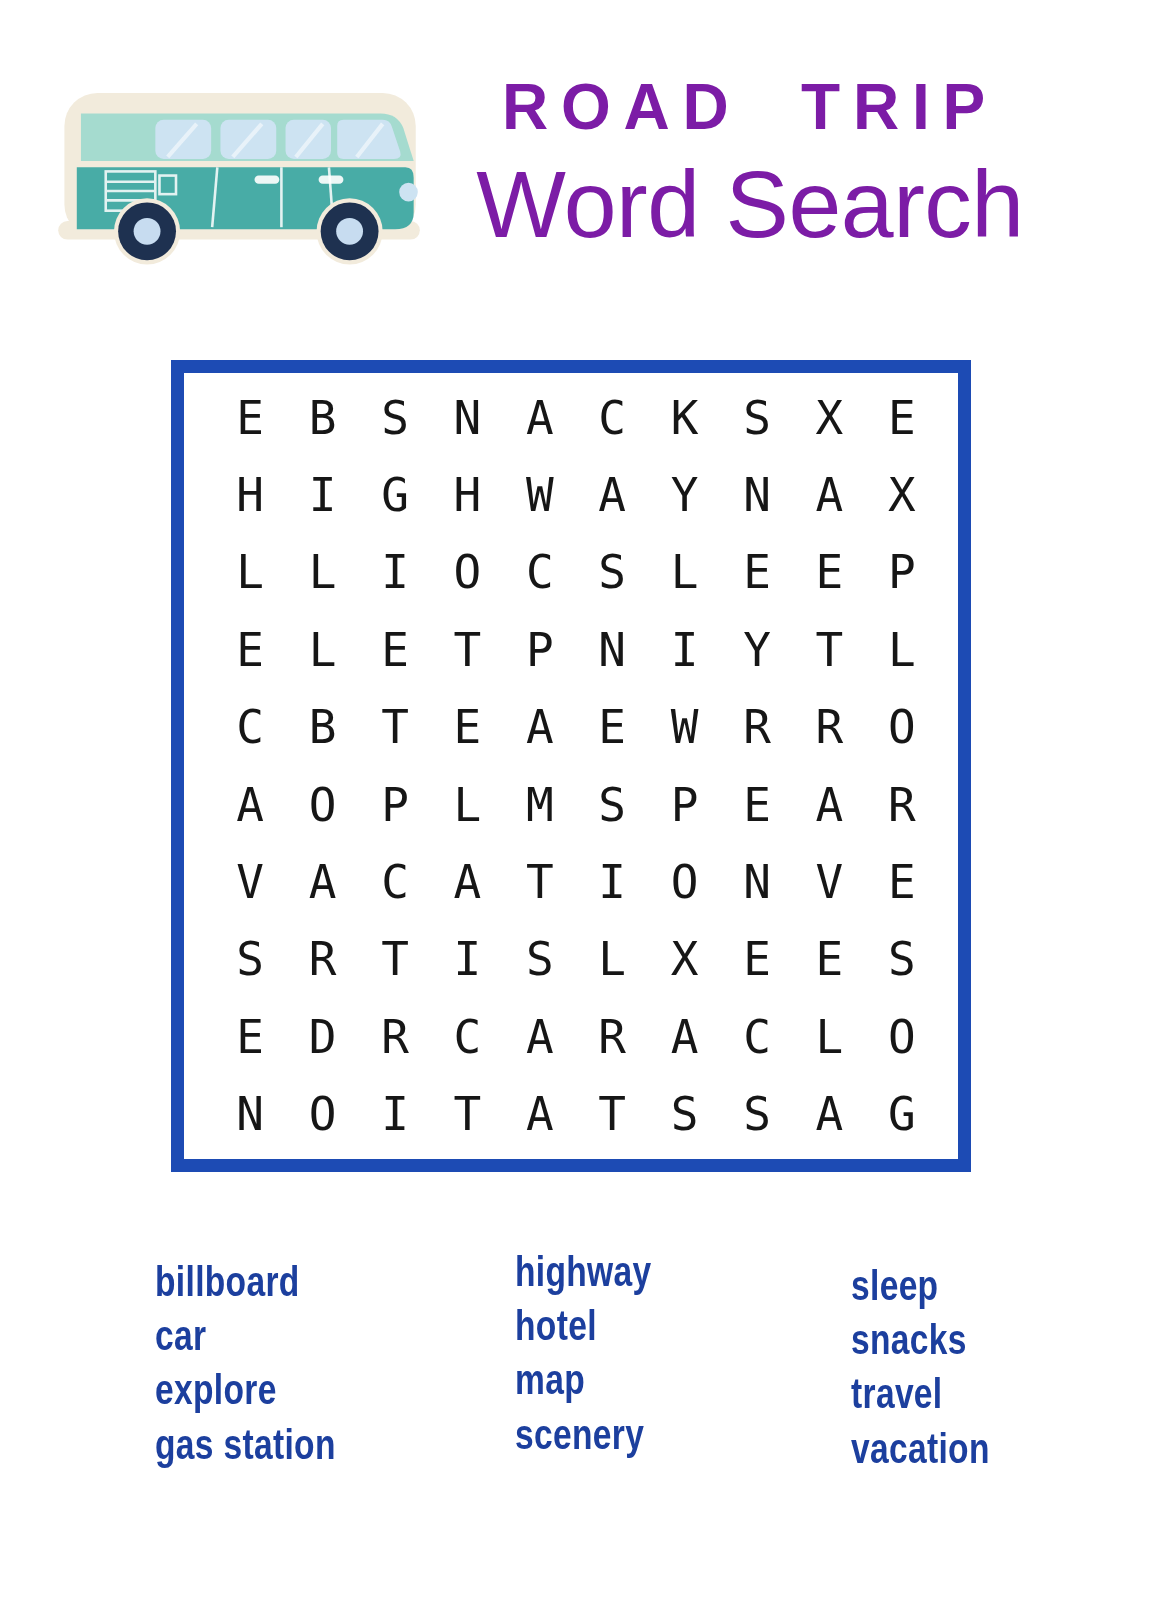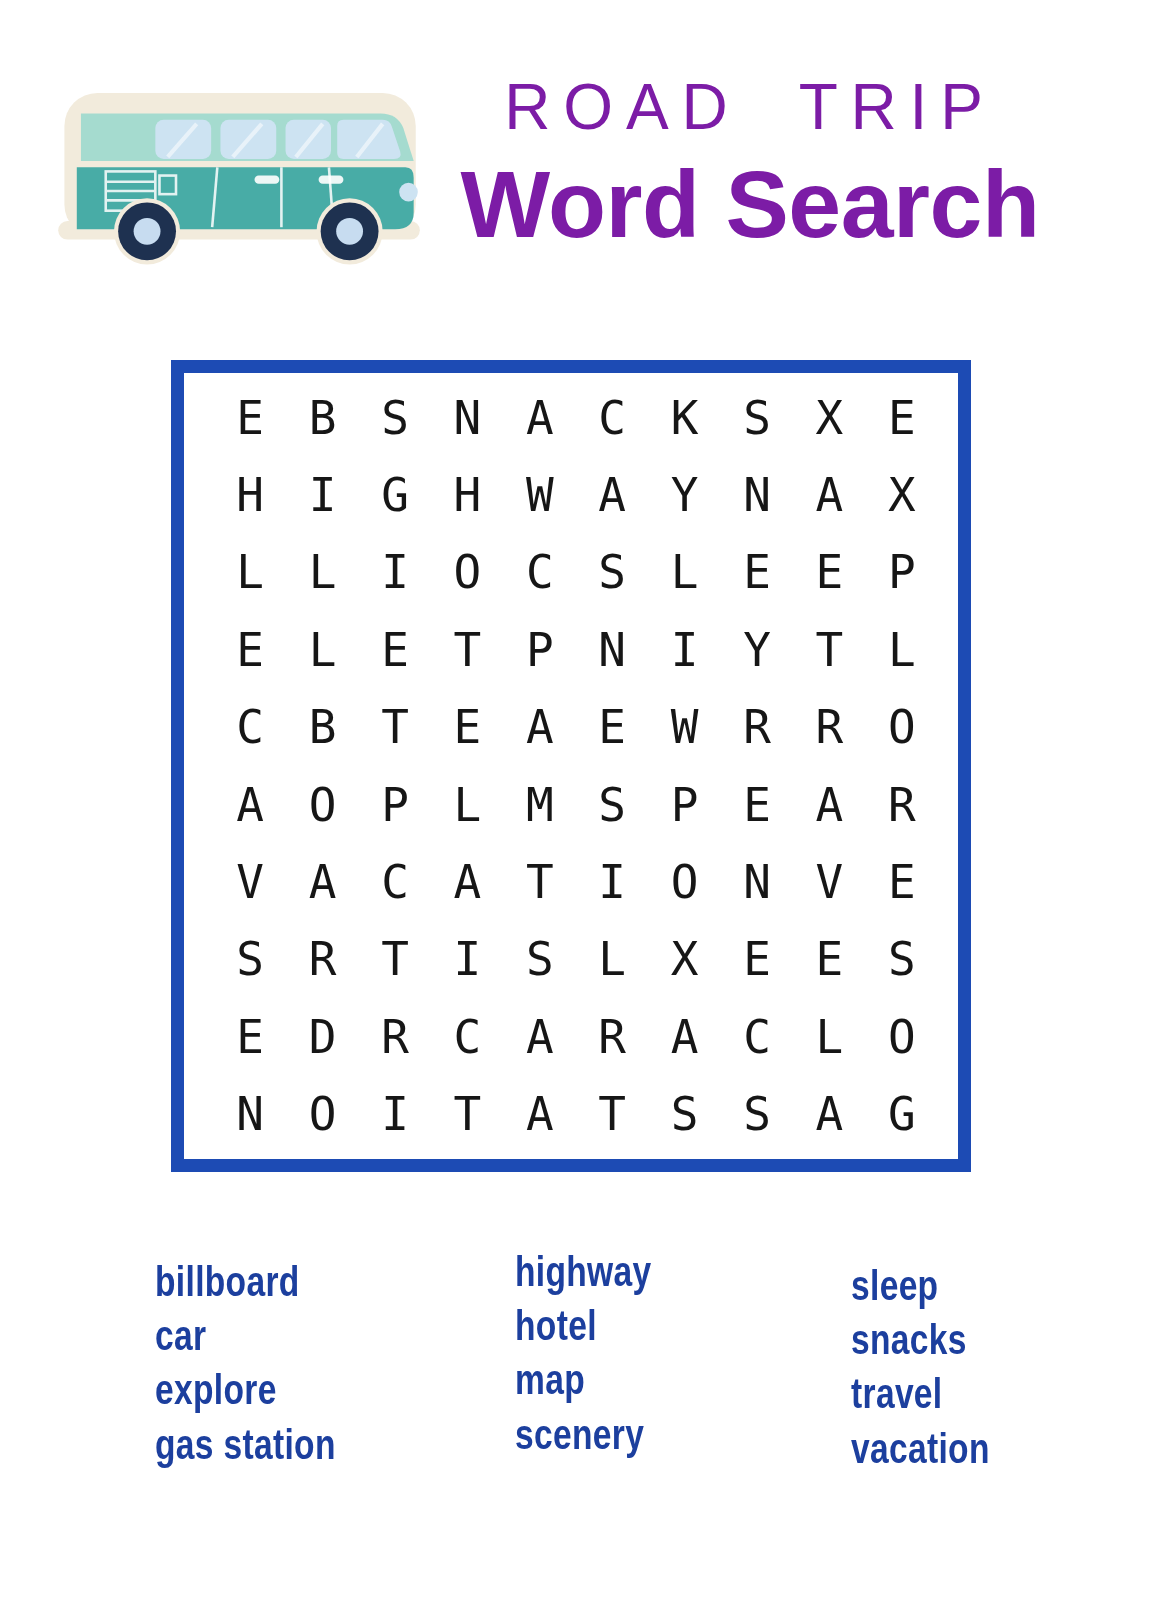--- a/index.html
+++ b/index.html
@@ -14,25 +14,25 @@
   
   .bus-wrap{
     position:absolute;left:52px;top:68px;width:372px;height:212px;
   }
   .bus-wrap svg{width:100%;height:100%;}
   .title-block{
     position:absolute;left:424px;top:74px;width:652px;
     text-align:center;color:var(--purple,#7c1ca6);
   }
   .title-line1{
-    font-size:64px;font-weight:normal;letter-spacing:0.20em;
+    font-size:64px;font-weight:bold;letter-spacing:0.20em;
     word-spacing:0.45em;line-height:1.05;white-space:nowrap;
   }
   .title-line2{
-    font-size:95px;font-weight:bold;letter-spacing:-0.005em;
+    font-size:95px;font-weight:normal;letter-spacing:-0.005em;
     line-height:1.0;margin-top:16px;white-space:nowrap;
   }
   
   .grid-frame{
     position:absolute;left:171px;top:360px;width:800px;height:812px;
     border:13px solid var(--frame-blue,#1d4bb4);
     background:#ffffff;box-sizing:border-box;
   }
   .grid-letters{
     position:absolute;inset:0;

